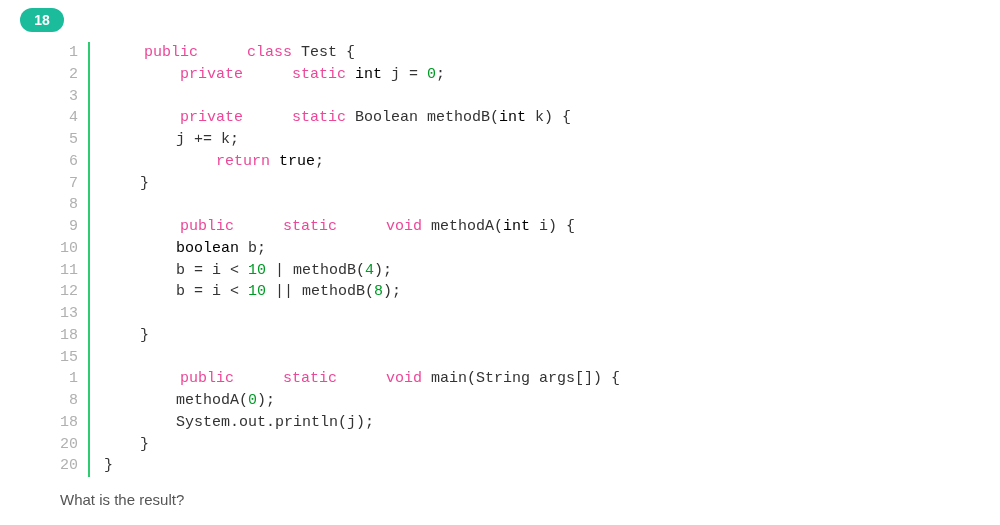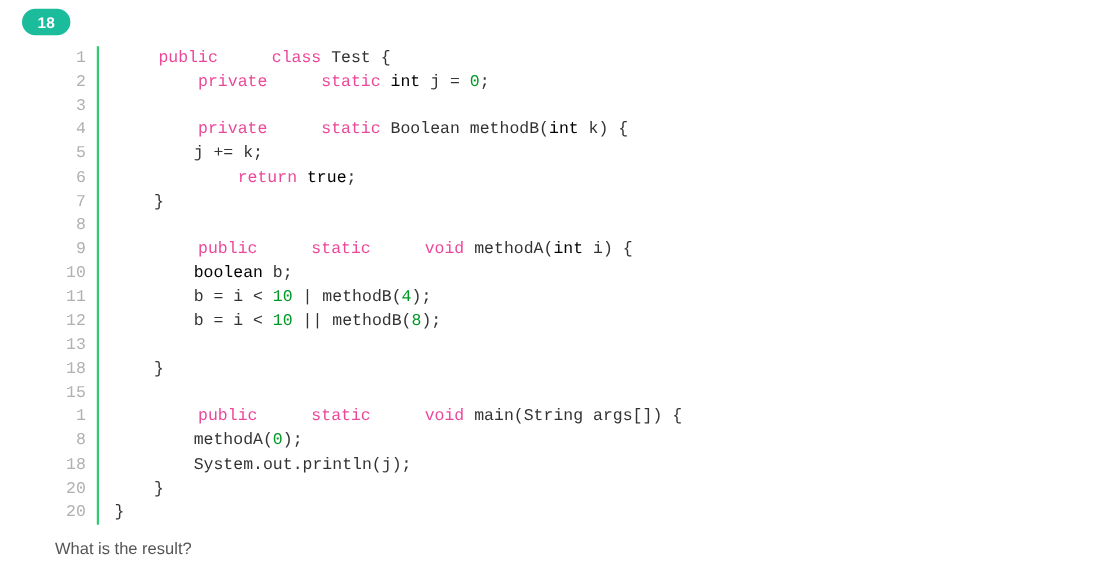--- a/index.html
+++ b/index.html
@@ -63,21 +63,21 @@
   }
   .code div {
     height: 1.45em;
   }
   .kw { color: #ec4899; margin-left: 40px; }      
   .type { color: #000000; }    
   .num { color: #009926; }     
   .bool { color: #000000; }    
   .footer {
     margin-top: 14px;
-    margin-left: 30px;
+    margin-left: 40px;
     color: #555;
     font-size: 15px;
   }
 </style>
 </head>
 <body>
 
 <div class="header">
   <span class="qnum">18</span>
 </div>

